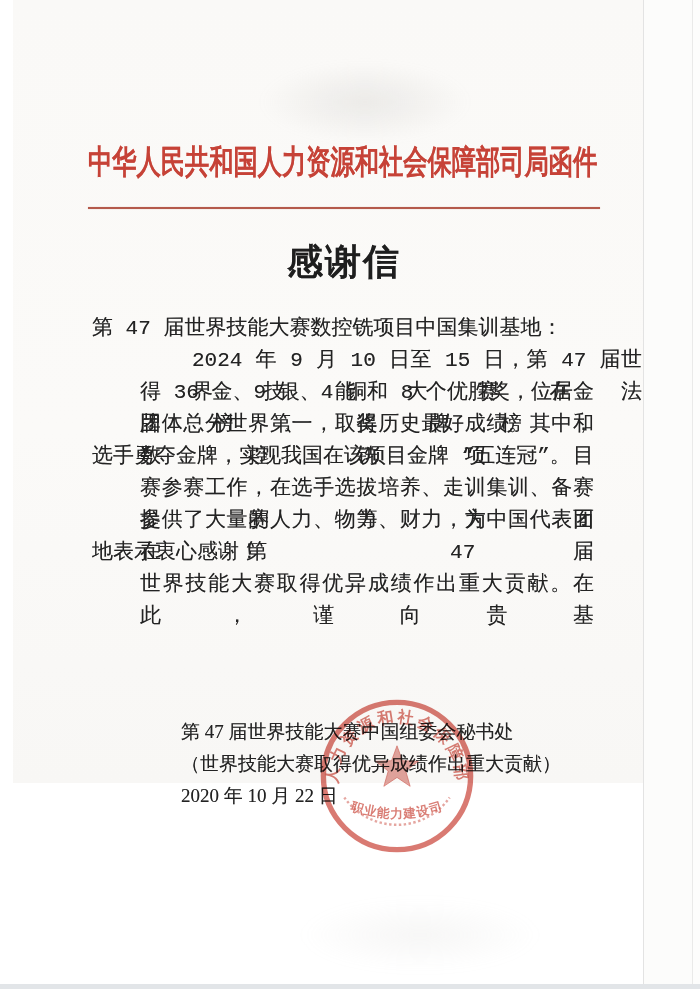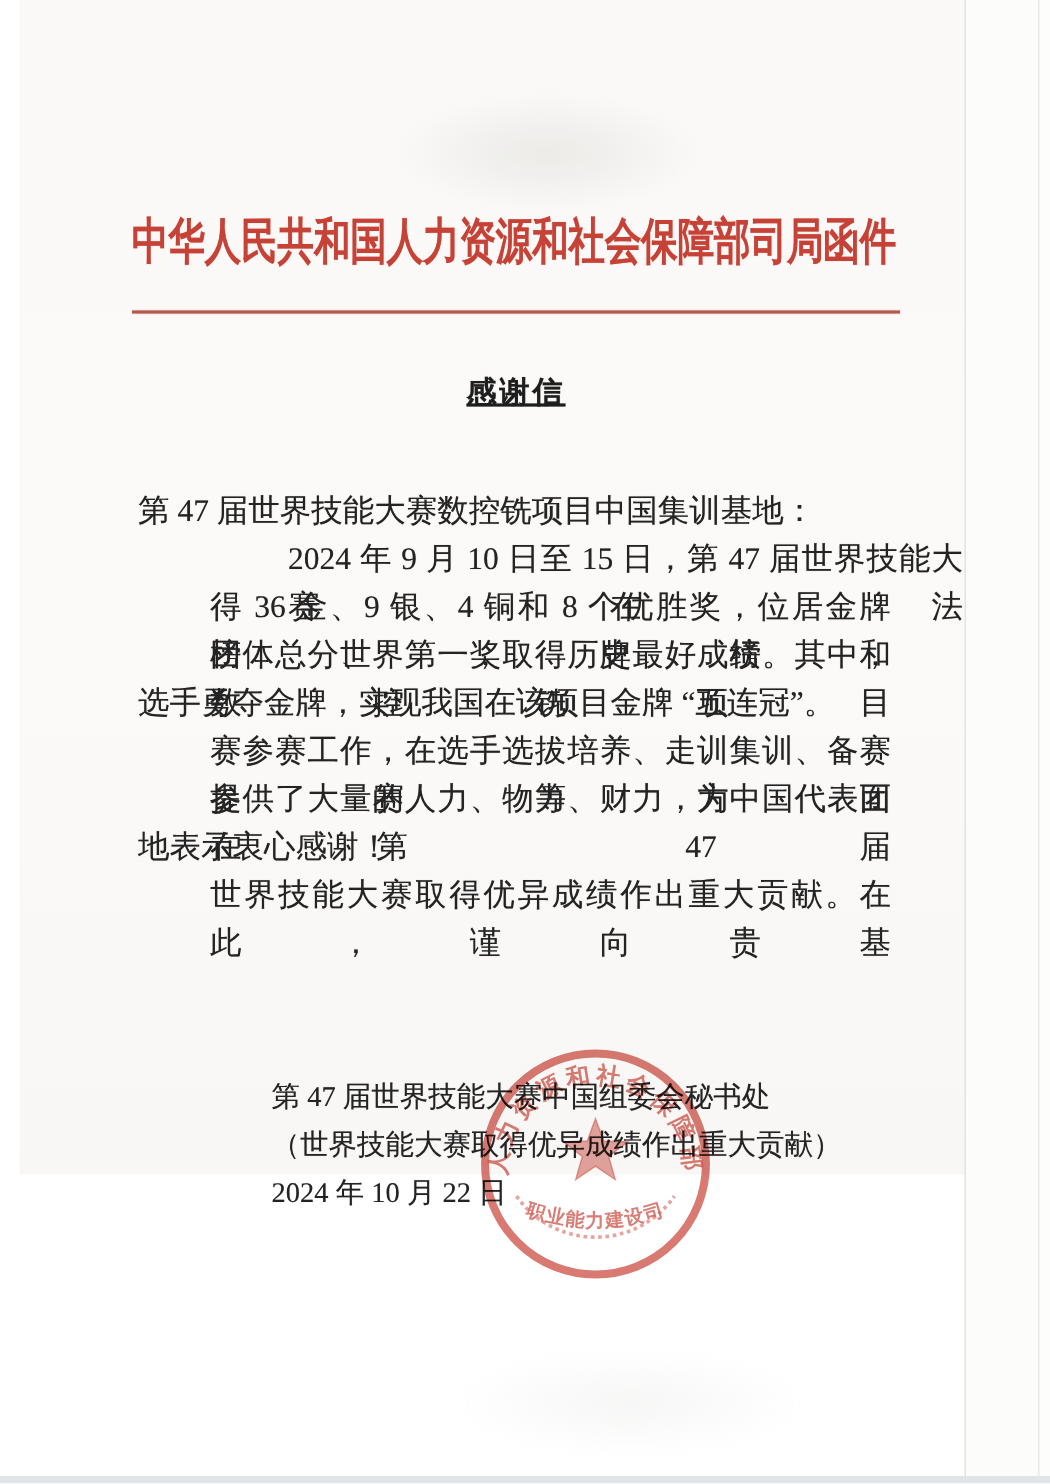--- a/index.html
+++ b/index.html
@@ -30,26 +30,26 @@
     display:inline-block;font-size:33px;line-height:36px;font-weight:bold;
     color:#c64237;letter-spacing:0px;
     transform:scaleX(.735);transform-origin:0 50%;
     text-shadow:0 0 .6px rgba(198,66,55,.65);
   }
   .red-rule{position:absolute;left:88px;top:207px;width:512px;height:2px;
     background:#b45a4c;box-shadow:0 0 1px rgba(180,90,76,.6);}
 
   
   .doc-title{position:absolute;left:88px;top:246px;width:512px;text-align:center;
-    font-size:20px;line-height:32px;font-weight:bold;color:#1e1e1e;letter-spacing:2px;
-    text-shadow:0 0 .5px rgba(30,30,30,.5);text-decoration:underline;}
+    font-size:36px;line-height:32px;font-weight:bold;color:#1e1e1e;letter-spacing:2px;
+    text-shadow:0 0 .5px rgba(30,30,30,.5);}
 
   
-  .body-block{position:absolute;left:92px;top:324px;width:502px;color:#232323;
-    font-size:21px;text-shadow:0 0 .5px rgba(35,35,35,.45);}
+  .body-block{position:absolute;left:92px;top:313px;width:502px;color:#232323;
+    font-size:21px;text-shadow:0 0 .5px rgba(35,35,35,.45);font-family:Liberation Mono, monospace;}
   .line{height:32px;line-height:32px;white-space:nowrap;}
   .line.j{white-space:normal;text-align:justify;text-align-last:justify;margin-left:48px;}
   .line.indent{padding-left:52px;}
   .line.indent.j{width:450px;}
 
   
   .sig-block{position:absolute;left:181px;top:716px;width:400px;text-align:left;
     color:#232323;font-size:19px;text-shadow:0 0 .5px rgba(35,35,35,.45);}
   .sig-block .sig-line{height:32px;line-height:32px;}
 
@@ -84,21 +84,21 @@
     <div class="line">选手勇夺金牌，实现我国在该项目金牌 “五连冠”。</div>
     <div class="line j">赛参赛工作，在选手选拔培养、走训集训、备赛参赛等方面</div>
     <div class="line j">提供了大量的人力、物力、财力，为中国代表团在第 47 届</div>
     <div class="line">地表示衷心感谢！</div>
     <div class="line j">世界技能大赛取得优异成绩作出重大贡献。在此，谨向贵基</div>
   </div>
 
   <div class="sig-block">
     <div class="sig-line">第 47 届世界技能大赛中国组委会秘书处</div>
     <div class="sig-line">（世界技能大赛取得优异成绩作出重大贡献）</div>
-    <div class="sig-line">2024 年 10 月 22 日</div>
+    <div class="sig-line">2020 年 10 月 22 日</div>
   </div>
 
   <svg class="seal" viewBox="0 0 160 160" aria-hidden="true">
     <defs>
       <path id="sealArcTop" d="M 20 97 A 61 61 0 1 1 140 97" fill="none"></path>
       <path id="sealArcName" d="M 36 116 Q 80 130 124 116" fill="none"></path>
       <path id="sealArcMicro" d="M 26 102 A 66 66 0 0 0 134 102" fill="none"></path>
     </defs>
     <circle cx="80" cy="80" r="75.5" fill="none" stroke="#c9463a" stroke-width="5.5" stroke-opacity="0.82"></circle>
     <polygon points="80,49 85.6,64.3 101.9,64.9 89,74.9 93.5,90.6 80,81.5 66.5,90.6 71,74.9 58.1,64.9 74.4,64.3" fill="#c9463a" fill-opacity="0.55" stroke="#c9463a" stroke-opacity="0.6" stroke-width="1"></polygon>

